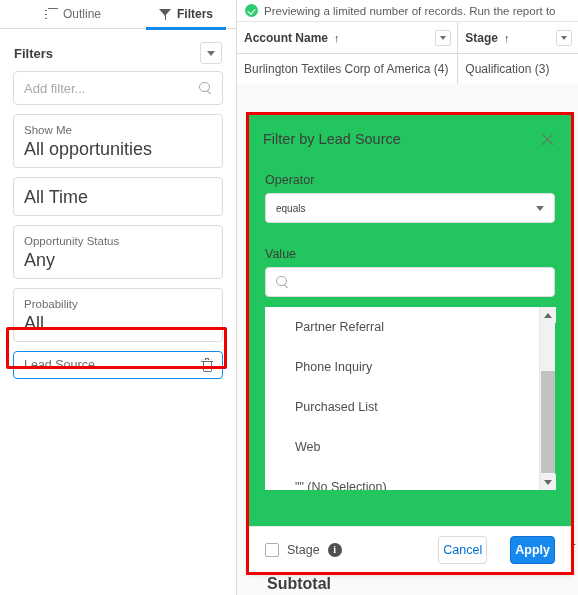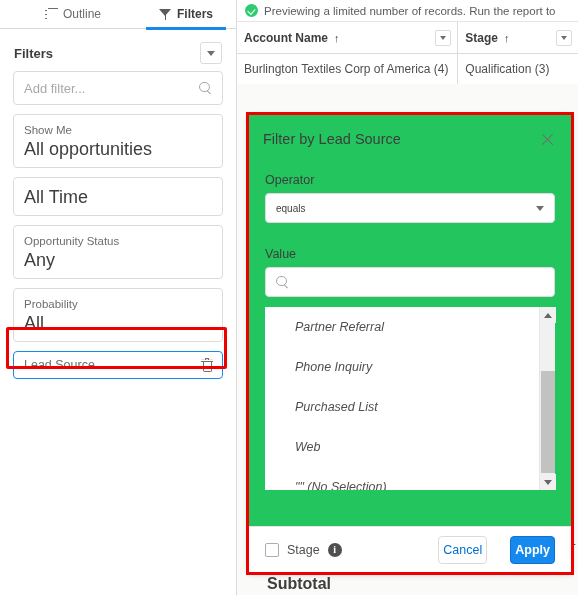--- a/index.html
+++ b/index.html
@@ -235,21 +235,21 @@
     font-family: "Liberation Sans", sans-serif; color: #3e3e3c;
   }
 
   #value-list-wrap {
     position: relative; margin-top: 10px; height: 183px;
     display: flex; background: #fff;
   }
   #value-list { flex: 1; overflow: hidden; }
   .value-item {
     height: 40px; line-height: 40px; padding-left: 30px;
-    font-size: 12.5px; color: #514f4d; cursor: pointer; font-style: italic;
+    font-size: 12.5px; color: #514f4d; cursor: pointer;
   }
 
   
   #vl-scroll {
     width: 16px; background: #f1f1f1; border-left: 1px solid #e6e6e6;
     position: relative; cursor: pointer;
   }
   .sb-arrow {
     position: absolute; left: 0; width: 16px; height: 16px;
     display: flex; align-items: center; justify-content: center; background: #f1f1f1;

